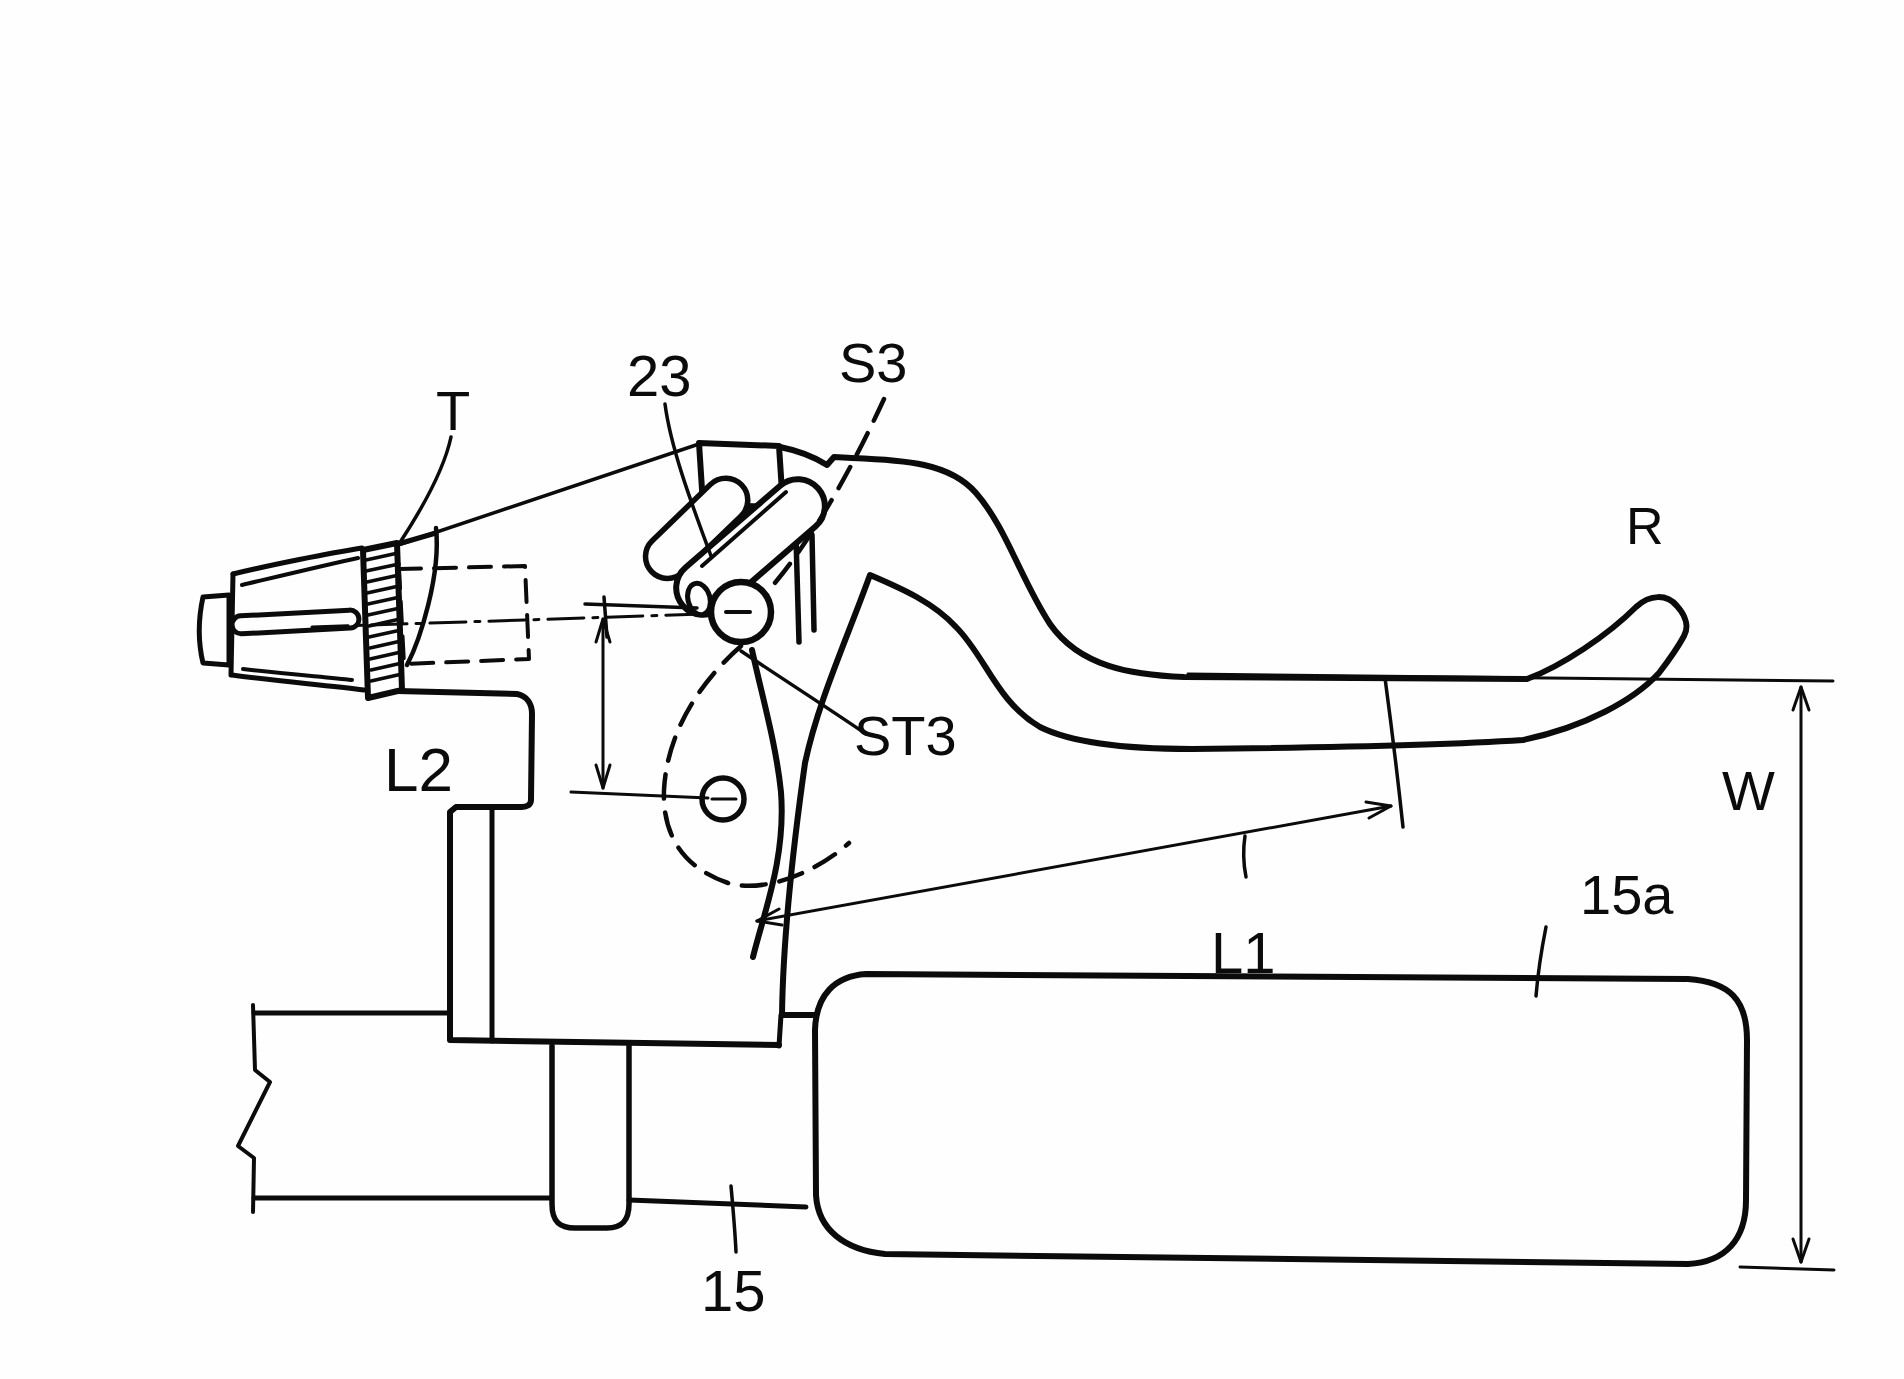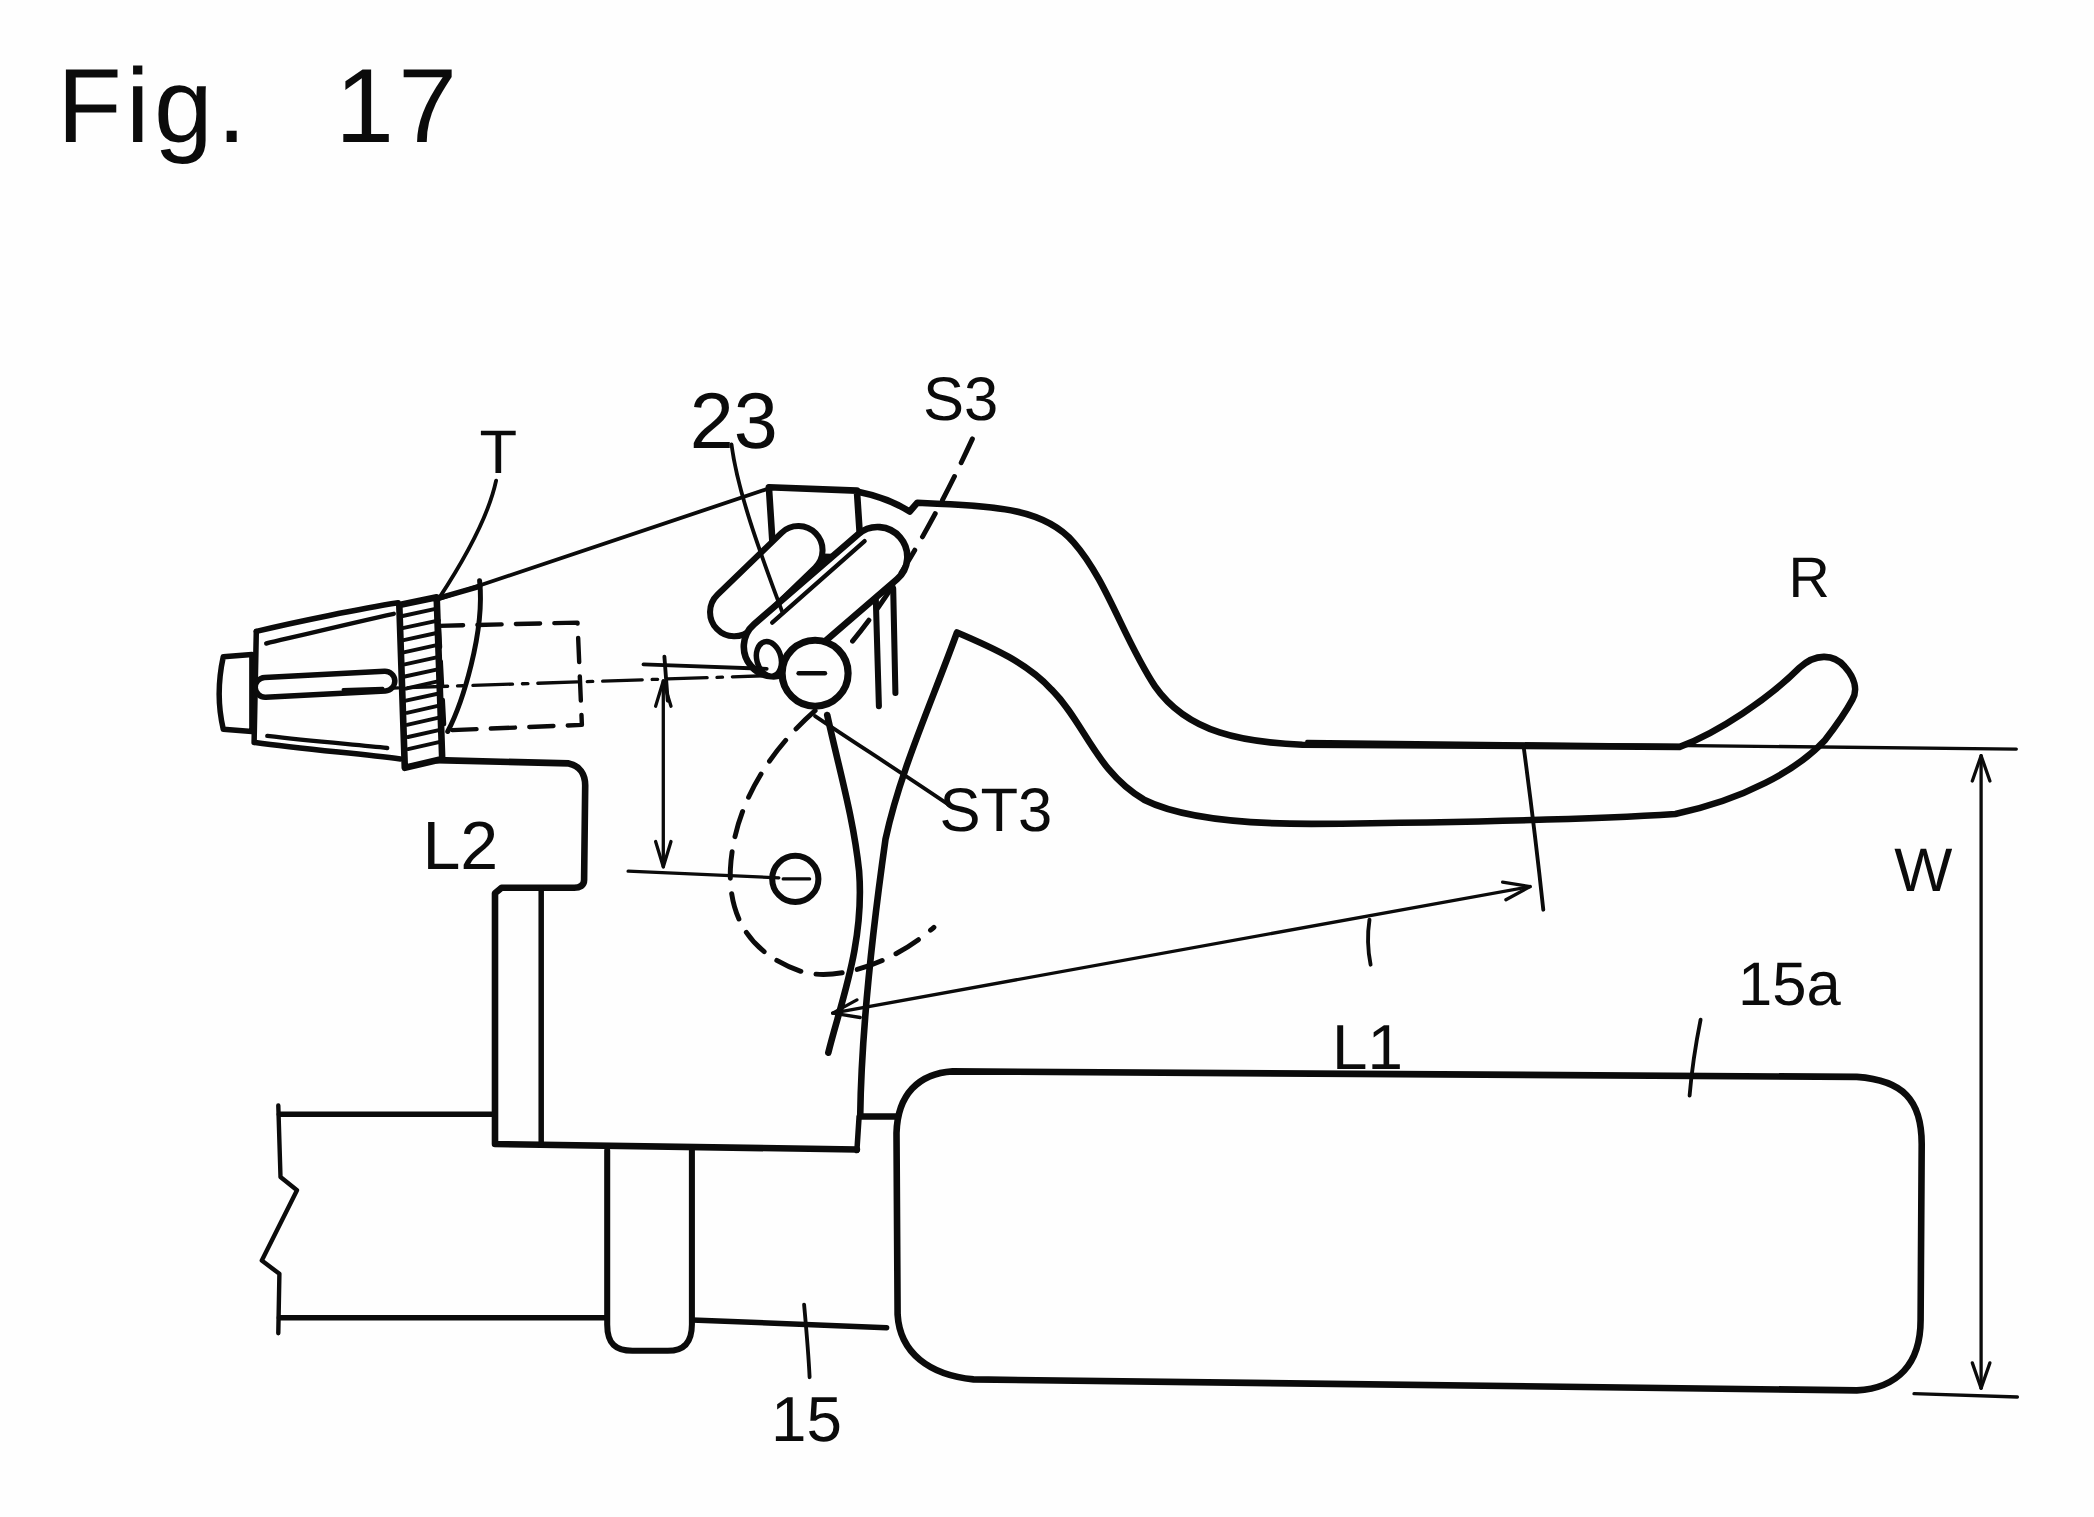--- a/index.html
+++ b/index.html
@@ -18,21 +18,21 @@
     color:#0b0b0b;
   }
   .lbl{
     position:absolute;
     font-size:56px;
     line-height:1;
     color:#0b0b0b;
     white-space:nowrap;
   }
   .lbl-t   {left:436px;top:383px;}
-  .lbl-23  {left:627px;top:347px;font-size:72px;}
+  .lbl-23  {left:627px;top:347px;font-size:58px;}
   .lbl-s3  {left:839px;top:335px;text-align:right;}
   .lbl-r   {left:1626px;top:500px;font-size:52px;}
   .lbl-st3 {left:854px;top:708px;}
   .lbl-l2  {left:384px;top:739px;font-size:62px;}
   .lbl-l1  {left:1211px;top:876px;font-size:58px;margin-top:48px;}
   .lbl-15a {left:1580px;top:867px;}
   .lbl-w   {left:1722px;top:763px;}
   .lbl-15  {left:701px;top:1262px;font-size:58px;}
 </style>
 </head>
@@ -166,21 +166,20 @@
       <path stroke-width="3" d="M1188,674 L1833,681"></path>
       <path stroke-width="3" d="M1740,1267 L1834,1270"></path>
       <path stroke-width="3" d="M1801,687 L1801,1262"></path>
       <path stroke-width="3" d="M1801,687 L1793,710 M1801,687 L1809,710"></path>
       <path stroke-width="3" d="M1801,1262 L1793,1239 M1801,1262 L1809,1239"></path>
     </g>
 
     <path stroke-width="3.5" d="M731,1186 C733,1208 735,1230 736,1252"></path>
   </svg>
 
-  <div class="fig-title">Fig. 17</div>
 
   <div class="lbl lbl-t">T</div>
   <div class="lbl lbl-23">23</div>
   <div class="lbl lbl-s3">S3</div>
   <div class="lbl lbl-r">R</div>
   <div class="lbl lbl-st3">ST3</div>
   <div class="lbl lbl-l2">L2</div>
   <div class="lbl lbl-l1">L1</div>
   <div class="lbl lbl-15a">15a</div>
   <div class="lbl lbl-w">W</div>

